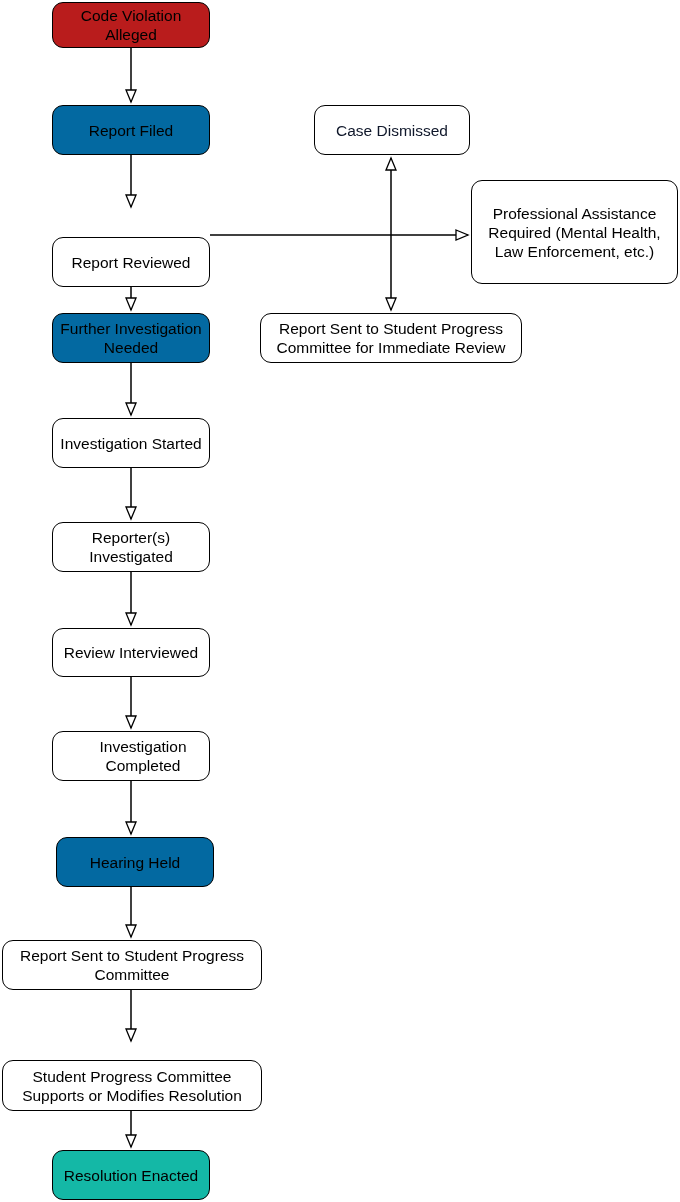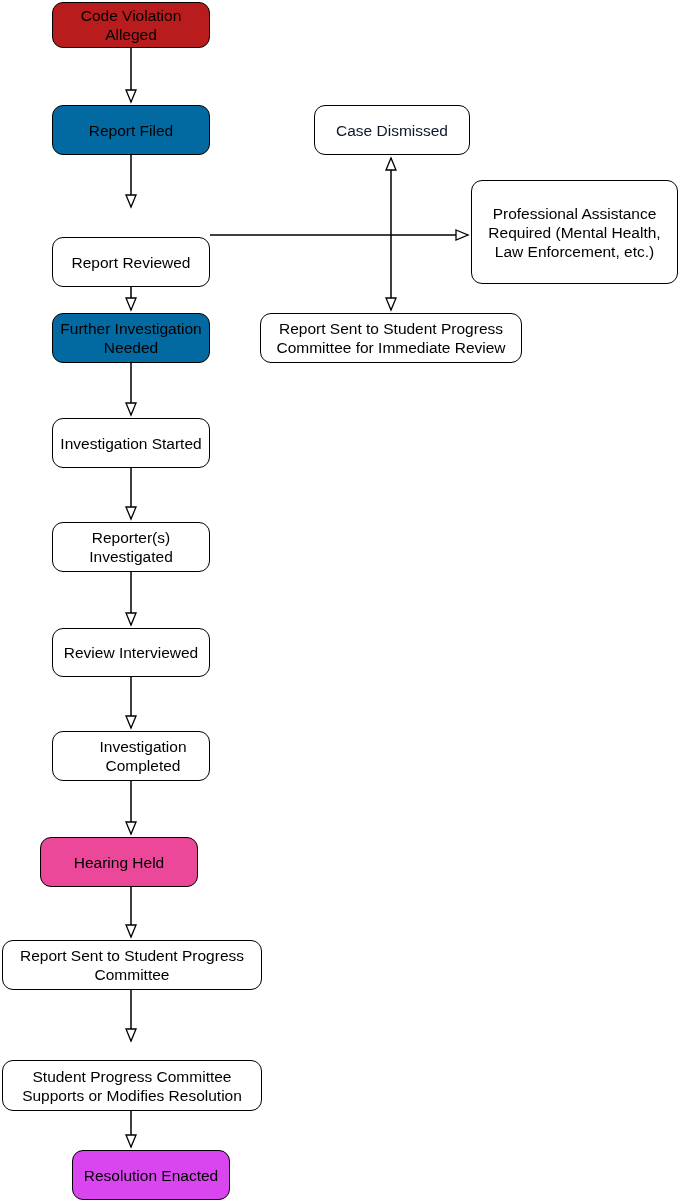--- a/index.html
+++ b/index.html
@@ -87,20 +87,20 @@
       <div class="node" style="left: 52px; top: 313px; width: 158px; height: 50px; background: #0369a1; border-color: rgb(0, 0, 0); color: rgb(0, 0, 0);">Further Investigation
 Needed</div>
       <div class="node" style="left: 260px; top: 313px; width: 262px; height: 50px; background: rgb(255, 255, 255); border-color: rgb(0, 0, 0); color: rgb(0, 0, 0);">Report Sent to Student Progress
 Committee for Immediate Review</div>
       <div class="node" style="left: 52px; top: 522px; width: 158px; height: 50px; background: rgb(255, 255, 255); border-color: rgb(0, 0, 0); color: rgb(0, 0, 0);">Reporter(s)
 Investigated</div>
       <div class="node" style="left: 52px; top: 418px; width: 158px; height: 50px; background: rgb(255, 255, 255); border-color: rgb(0, 0, 0); color: rgb(0, 0, 0);">Investigation Started</div>
       <div class="node" style="left: 52px; top: 628px; width: 158px; height: 49px; background: rgb(255, 255, 255); border-color: rgb(0, 0, 0); color: rgb(0, 0, 0);">Review Interviewed</div>
       <div class="node" style="left: 52px; top: 731px; width: 158px; height: 50px; background: rgb(255, 255, 255); border-color: rgb(0, 0, 0); color: rgb(0, 0, 0); padding-left: 28px;">Investigation
 Completed</div>
-      <div class="node" style="left: 40px; top: 837px; width: 158px; height: 50px; background: #ec4899; border-color: rgb(0, 0, 0); color: rgb(0, 0, 0);">Hearing Held</div>
+      <div class="node" style="left: 56px; top: 837px; width: 158px; height: 50px; background: #0369a1; border-color: rgb(0, 0, 0); color: rgb(0, 0, 0);">Hearing Held</div>
       <div class="node" style="left: 2px; top: 940px; width: 260px; height: 50px; background: rgb(255, 255, 255); border-color: rgb(0, 0, 0); color: rgb(0, 0, 0);">Report Sent to Student Progress
 Committee</div>
       <div class="node" style="left: 2px; top: 1044px; width: 260px; height: 51px; background: rgb(255, 255, 255); border-color: rgb(0, 0, 0); color: rgb(0, 0, 0); margin-top: 16px;">Student Progress Committee
 Supports or Modifies Resolution</div>
-      <div class="node" style="left: 52px; top: 1150px; width: 158px; height: 50px; background: #d946ef; border-color: rgb(0, 0, 0); color: rgb(0, 0, 0); margin-left: 20px;">Resolution Enacted</div>
+      <div class="node" style="left: 52px; top: 1150px; width: 158px; height: 50px; background: #14b8a6; border-color: rgb(0, 0, 0); color: rgb(0, 0, 0);">Resolution Enacted</div>
     </div>
 </div>
 
 </body></html>

